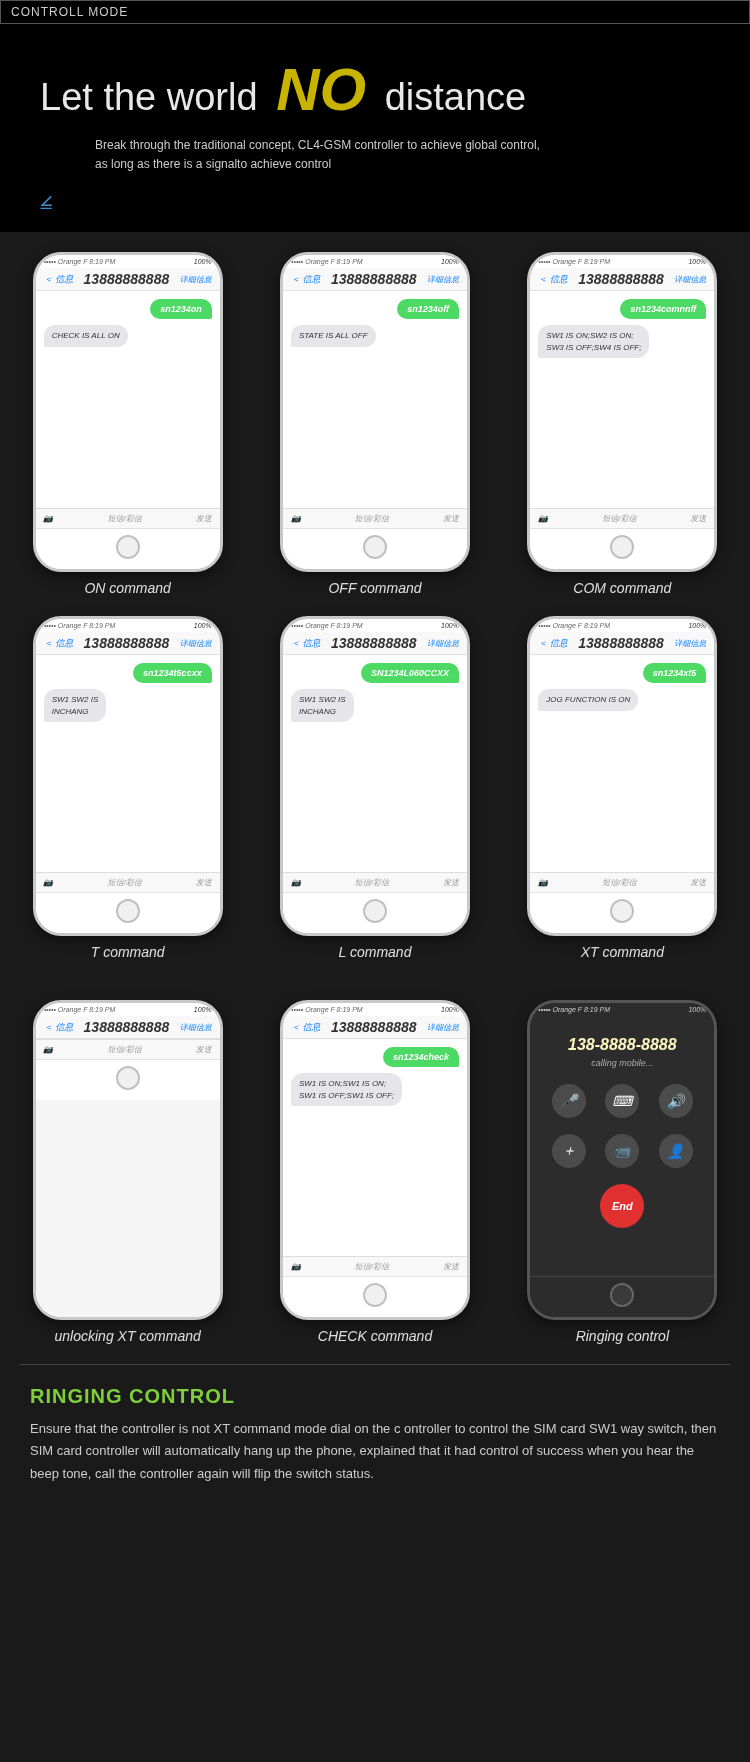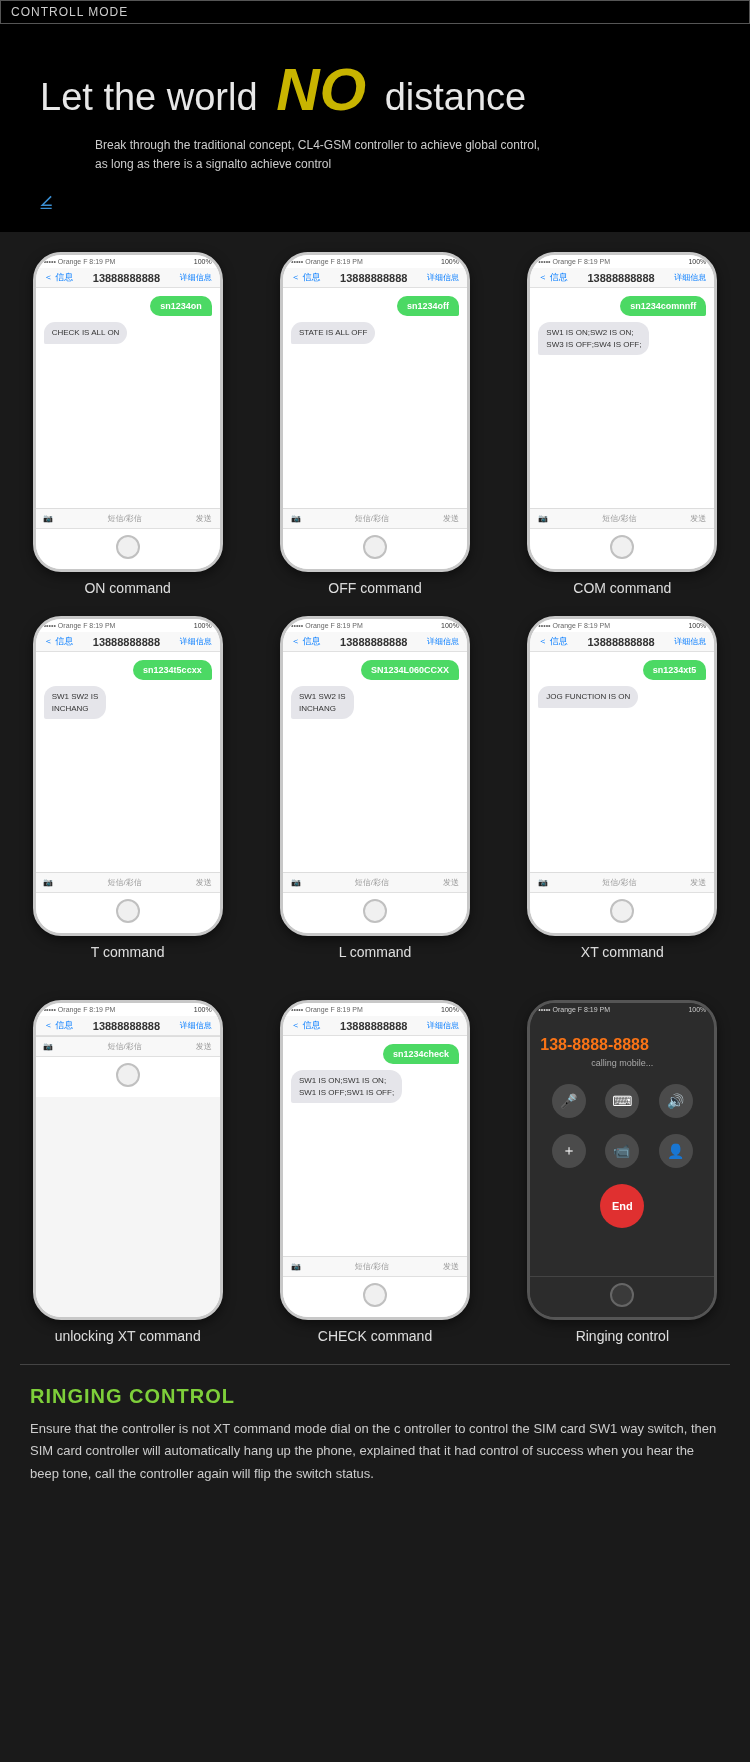--- a/index.html
+++ b/index.html
@@ -52,20 +52,21 @@
       font-size: 22px;
       margin-bottom: 10px;
     }
 
     
     .phone-grid {
       display: grid;
       grid-template-columns: repeat(3, 1fr);
       gap: 0;
       padding: 10px 4px;
+      font-style: italic;
     }
 
     .phone-cell {
       display: flex;
       flex-direction: column;
       align-items: center;
       padding: 10px 8px;
     }
 
     .phone-label {
@@ -114,21 +115,21 @@
     .phone-nav {
       background: #f8f8f8;
       border-bottom: 1px solid #e0e0e0;
       padding: 3px 8px;
       display: flex;
       justify-content: space-between;
       align-items: center;
       font-size: 8px;
     }
     .nav-back { color: #007aff; font-size: 9px; }
-    .nav-number { color: #333; font-size: 11px; font-weight: bold; }
+    .nav-number { color: #333; font-size: 14px; font-weight: bold; }
     .nav-detail { color: #007aff; font-size: 8px; }
 
     
     .messages-area {
       flex: 1;
       background: #fff;
       padding: 8px;
       overflow: hidden;
     }
 
@@ -194,23 +195,24 @@
     }
     .calling-status-bar {
       background: #2c2c2c;
       padding: 3px 8px;
       font-size: 7px;
       color: #ccc;
       display: flex;
       justify-content: space-between;
     }
     .calling-number {
-      color: #f97316;
+      color: #fef9c3;
       font-size: 16px;
       font-weight: bold;
+      text-align: center;
       padding: 20px 10px 4px;
     }
     .calling-text {
       color: #aaa;
       font-size: 9px;
       text-align: center;
       margin-bottom: 12px;
     }
     .call-buttons-row {
       display: flex;

